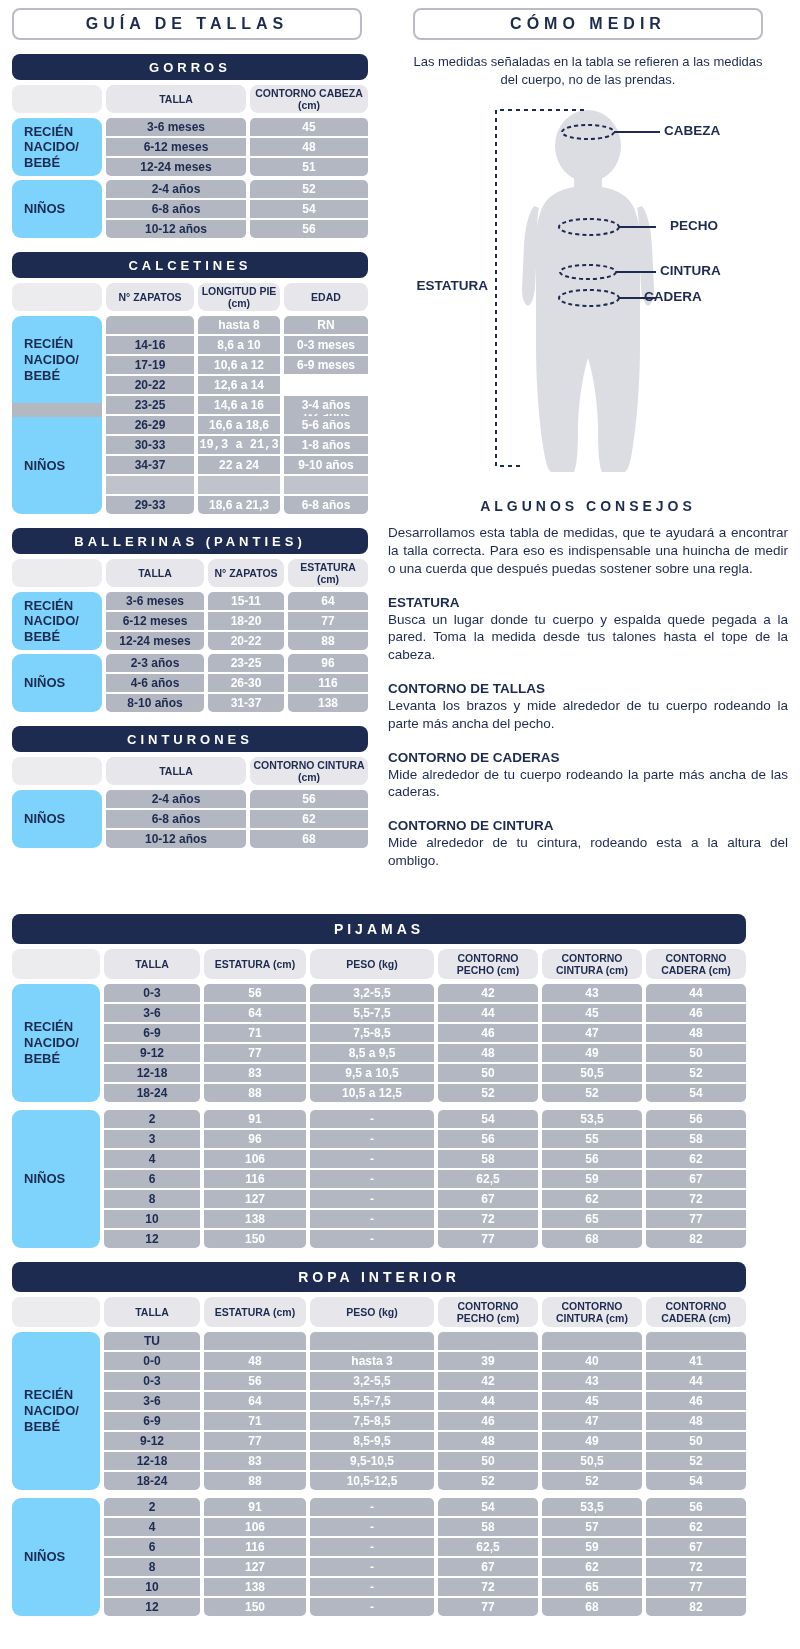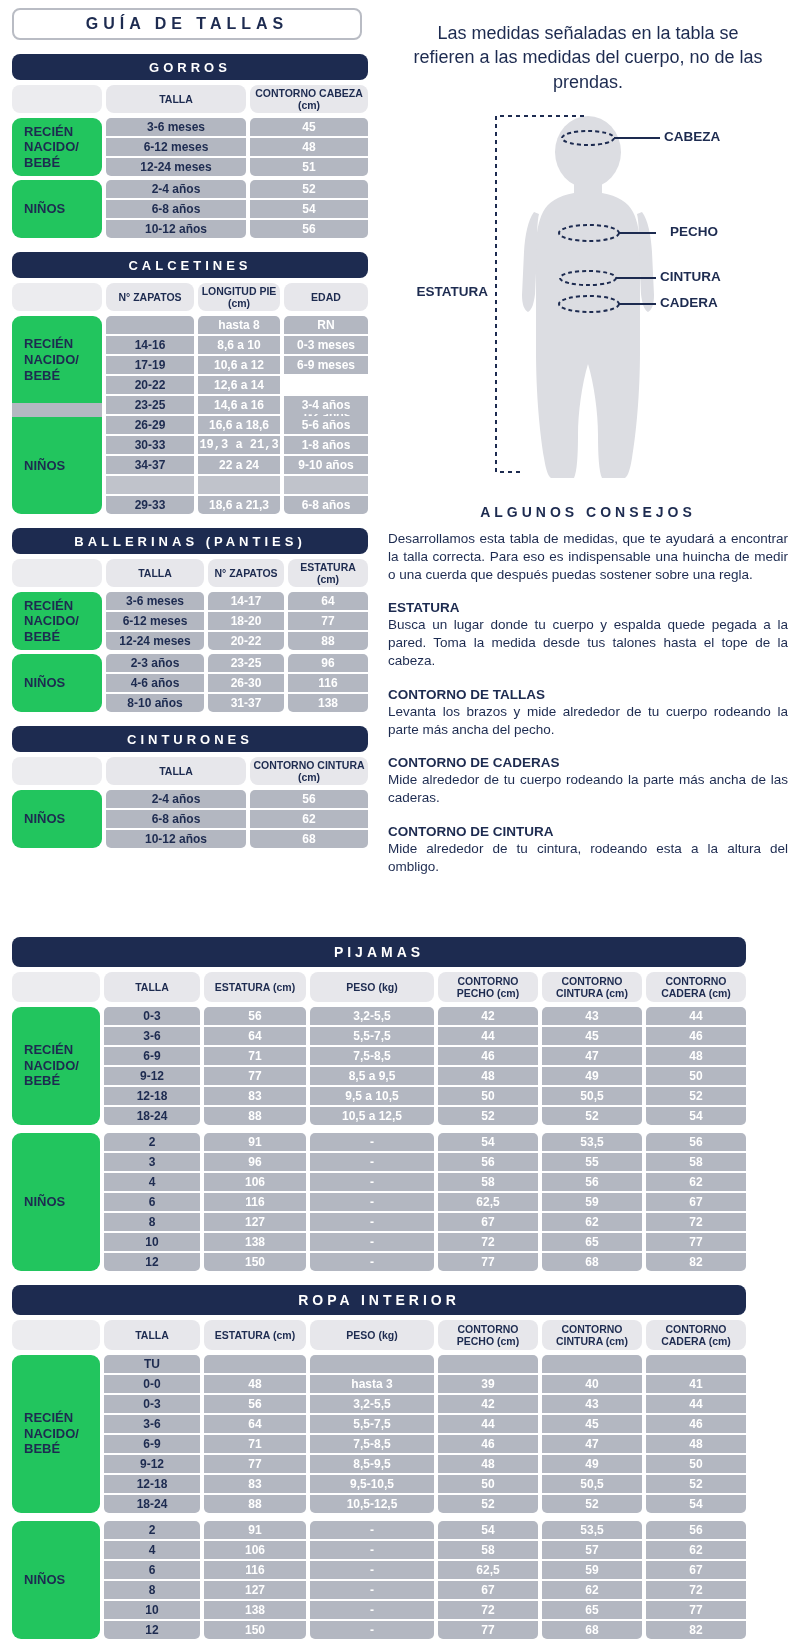--- a/index.html
+++ b/index.html
@@ -33,42 +33,42 @@
     display:flex;align-items:center;justify-content:center;text-align:center;
     font-weight:bold;font-size:10.5px;line-height:1.15;color:#1d2b50;padding:0 2px;box-sizing:border-box;
   }
   .wide .h-cell{height:30px;}
   .h-corner{background:#ececef;}
   .t-group{display:grid;gap:2px 4px;margin-top:5px;}
   .t-group + .t-group{margin-top:4px;}
   .wide .t-group + .t-group{margin-top:8px;}
   .t-labels{display:flex;flex-direction:column;border-radius:9px;overflow:hidden;}
   .t-label{
-    background:#22c55e;display:flex;align-items:center;
+    background:#7dd3fc;display:flex;align-items:center;
     font-weight:bold;font-size:13px;line-height:1.2;padding-left:12px;box-sizing:border-box;
   }
   .t-label.dark{background:#b4b8c1;}
   .cell{
     display:flex;align-items:center;justify-content:center;
     font-size:12px;height:18px;background:#b3b7c1;
   }
   .cell.strong{color:#1d2b50;font-weight:bold;}
   .cell.val{color:#ffffff;font-weight:600;}
   .cell.sp{background:#c0c3cb;}
   .cell.top{border-top-left-radius:5px;border-top-right-radius:5px;text-align:center;}
   .cell.bot{border-bottom-left-radius:5px;border-bottom-right-radius:5px;}
 
   .wide{width:734px;}
-  [data-table="pijamas"]{margin-top:61px;}
+  [data-table="pijamas"]{margin-top:44px;}
   [data-table="ropa_interior"]{margin-top:5px;border-radius:23px;}
 
   
   .intro{
     margin:13px auto 0;max-width:360px;text-align:center;
-    font-size:18px;line-height:1.35;font-weight:500;
+    font-size:13px;line-height:1.35;font-weight:500;
   }
   .diagram{position:relative;height:390px;margin-top:6px;}
   .diagram svg{position:absolute;left:0;top:0;}
   .dlabel{position:absolute;font-weight:bold;font-size:13.5px;white-space:nowrap;}
   .consejos-title{
     margin:14px 0 0;text-align:center;font-size:14px;font-weight:bold;letter-spacing:4px;
   }
   .just{margin:10px 0 0;font-size:13.5px;line-height:1.32;text-align:justify;}
   .tip{margin-top:17px;}
   .tip h4{margin:0;font-size:13.5px;font-weight:bold;}
@@ -178,21 +178,21 @@
             <div class="h-cell">N° ZAPATOS</div>
             <div class="h-cell">ESTATURA (cm)</div>
           </div>
           <div class="t-group" style="grid-template-columns: 90px 98px 76px 80px; grid-template-rows: repeat(3, 18px);">
             <div class="t-labels" style="grid-row: 1 / span 3;">
               <div class="t-label" style="flex-grow: 3;">
                 <span>RECIÉN NACIDO/ BEBÉ</span>
               </div>
             </div>
             <div class="cell strong top" style="grid-area: 1 / 2;">3-6 meses</div>
-            <div class="cell val top" style="grid-area: 1 / 3;">14-17</div>
+            <div class="cell val top" style="grid-area: 1 / 3;">15-11</div>
             <div class="cell val top" style="grid-area: 1 / 4;">64</div>
             <div class="cell strong" style="grid-area: 2 / 2;">6-12 meses</div>
             <div class="cell val" style="grid-area: 2 / 3;">18-20</div>
             <div class="cell val" style="grid-area: 2 / 4;">77</div>
             <div class="cell strong bot" style="grid-area: 3 / 2;">12-24 meses</div>
             <div class="cell val bot" style="grid-area: 3 / 3;">20-22</div>
             <div class="cell val bot" style="grid-area: 3 / 4;">88</div>
           </div>
           <div class="t-group" style="grid-template-columns: 90px 98px 76px 80px; grid-template-rows: repeat(3, 18px);">
             <div class="t-labels" style="grid-row: 1 / span 3;">
@@ -228,20 +228,23 @@
             <div class="cell val top" style="grid-area: 1 / 3;">56</div>
             <div class="cell strong" style="grid-area: 2 / 2;">6-8 años</div>
             <div class="cell val" style="grid-area: 2 / 3;">62</div>
             <div class="cell strong bot" style="grid-area: 3 / 2;">10-12 años</div>
             <div class="cell val bot" style="grid-area: 3 / 3;">68</div>
           </div>
         </section>
     </div>
 
     <div class="col-right">
+      <div class="title-box">
+        <span>CÓMO MEDIR</span>
+      </div>
       <p class="intro">Las medidas señaladas en la tabla se refieren a las medidas del cuerpo, no de las prendas.</p>
 
       <div class="diagram">
         <svg width="400" height="390" viewBox="0 0 400 390">
 
           <g fill="#dcdde2">
             <ellipse cx="200" cy="52" rx="33" ry="36"></ellipse>
             <path d="M186,80 L186,93 C170,96 160,102 155,112 C150,122 148,134 148,150 L148,250
                      C148,295 152,335 156,358 C158,370 160,376 163,378 L186,378
                      C189,372 190,355 190,335 C190,312 194,284 200,264
@@ -268,21 +271,21 @@
           <g stroke="#1d2b50" stroke-width="2">
             <line x1="226" y1="38" x2="272" y2="38"></line>
             <line x1="231" y1="133" x2="268" y2="133"></line>
             <line x1="228" y1="178" x2="268" y2="178"></line>
             <line x1="231" y1="204" x2="268" y2="204"></line>
           </g>
         </svg>
         <div class="dlabel" style="left:276px;top:29px;">CABEZA</div>
         <div class="dlabel" style="left:282px;top:124px;">PECHO</div>
         <div class="dlabel" style="left:272px;top:169px;">CINTURA</div>
-        <div class="dlabel" style="left:272px;top:195px;">CADERA</div>
+        <div class="dlabel" style="left:256px;top:195px;">CADERA</div>
         <div class="dlabel" style="left:22px;top:184px;width:78px;text-align:right;">ESTATURA</div>
       </div>
 
       <h3 class="consejos-title">ALGUNOS CONSEJOS</h3>
       <p class="just">Desarrollamos esta tabla de medidas, que te ayudará a encontrar la talla correcta. Para eso es indispensable una huincha de medir o una cuerda que después puedas sostener sobre una regla.</p>
 
       <div class="tip">
         <h4>ESTATURA</h4>
         <p>Busca un lugar donde tu cuerpo y espalda quede pegada a la pared. Toma la medida desde tus talones hasta el tope de la cabeza.</p>
       </div>

